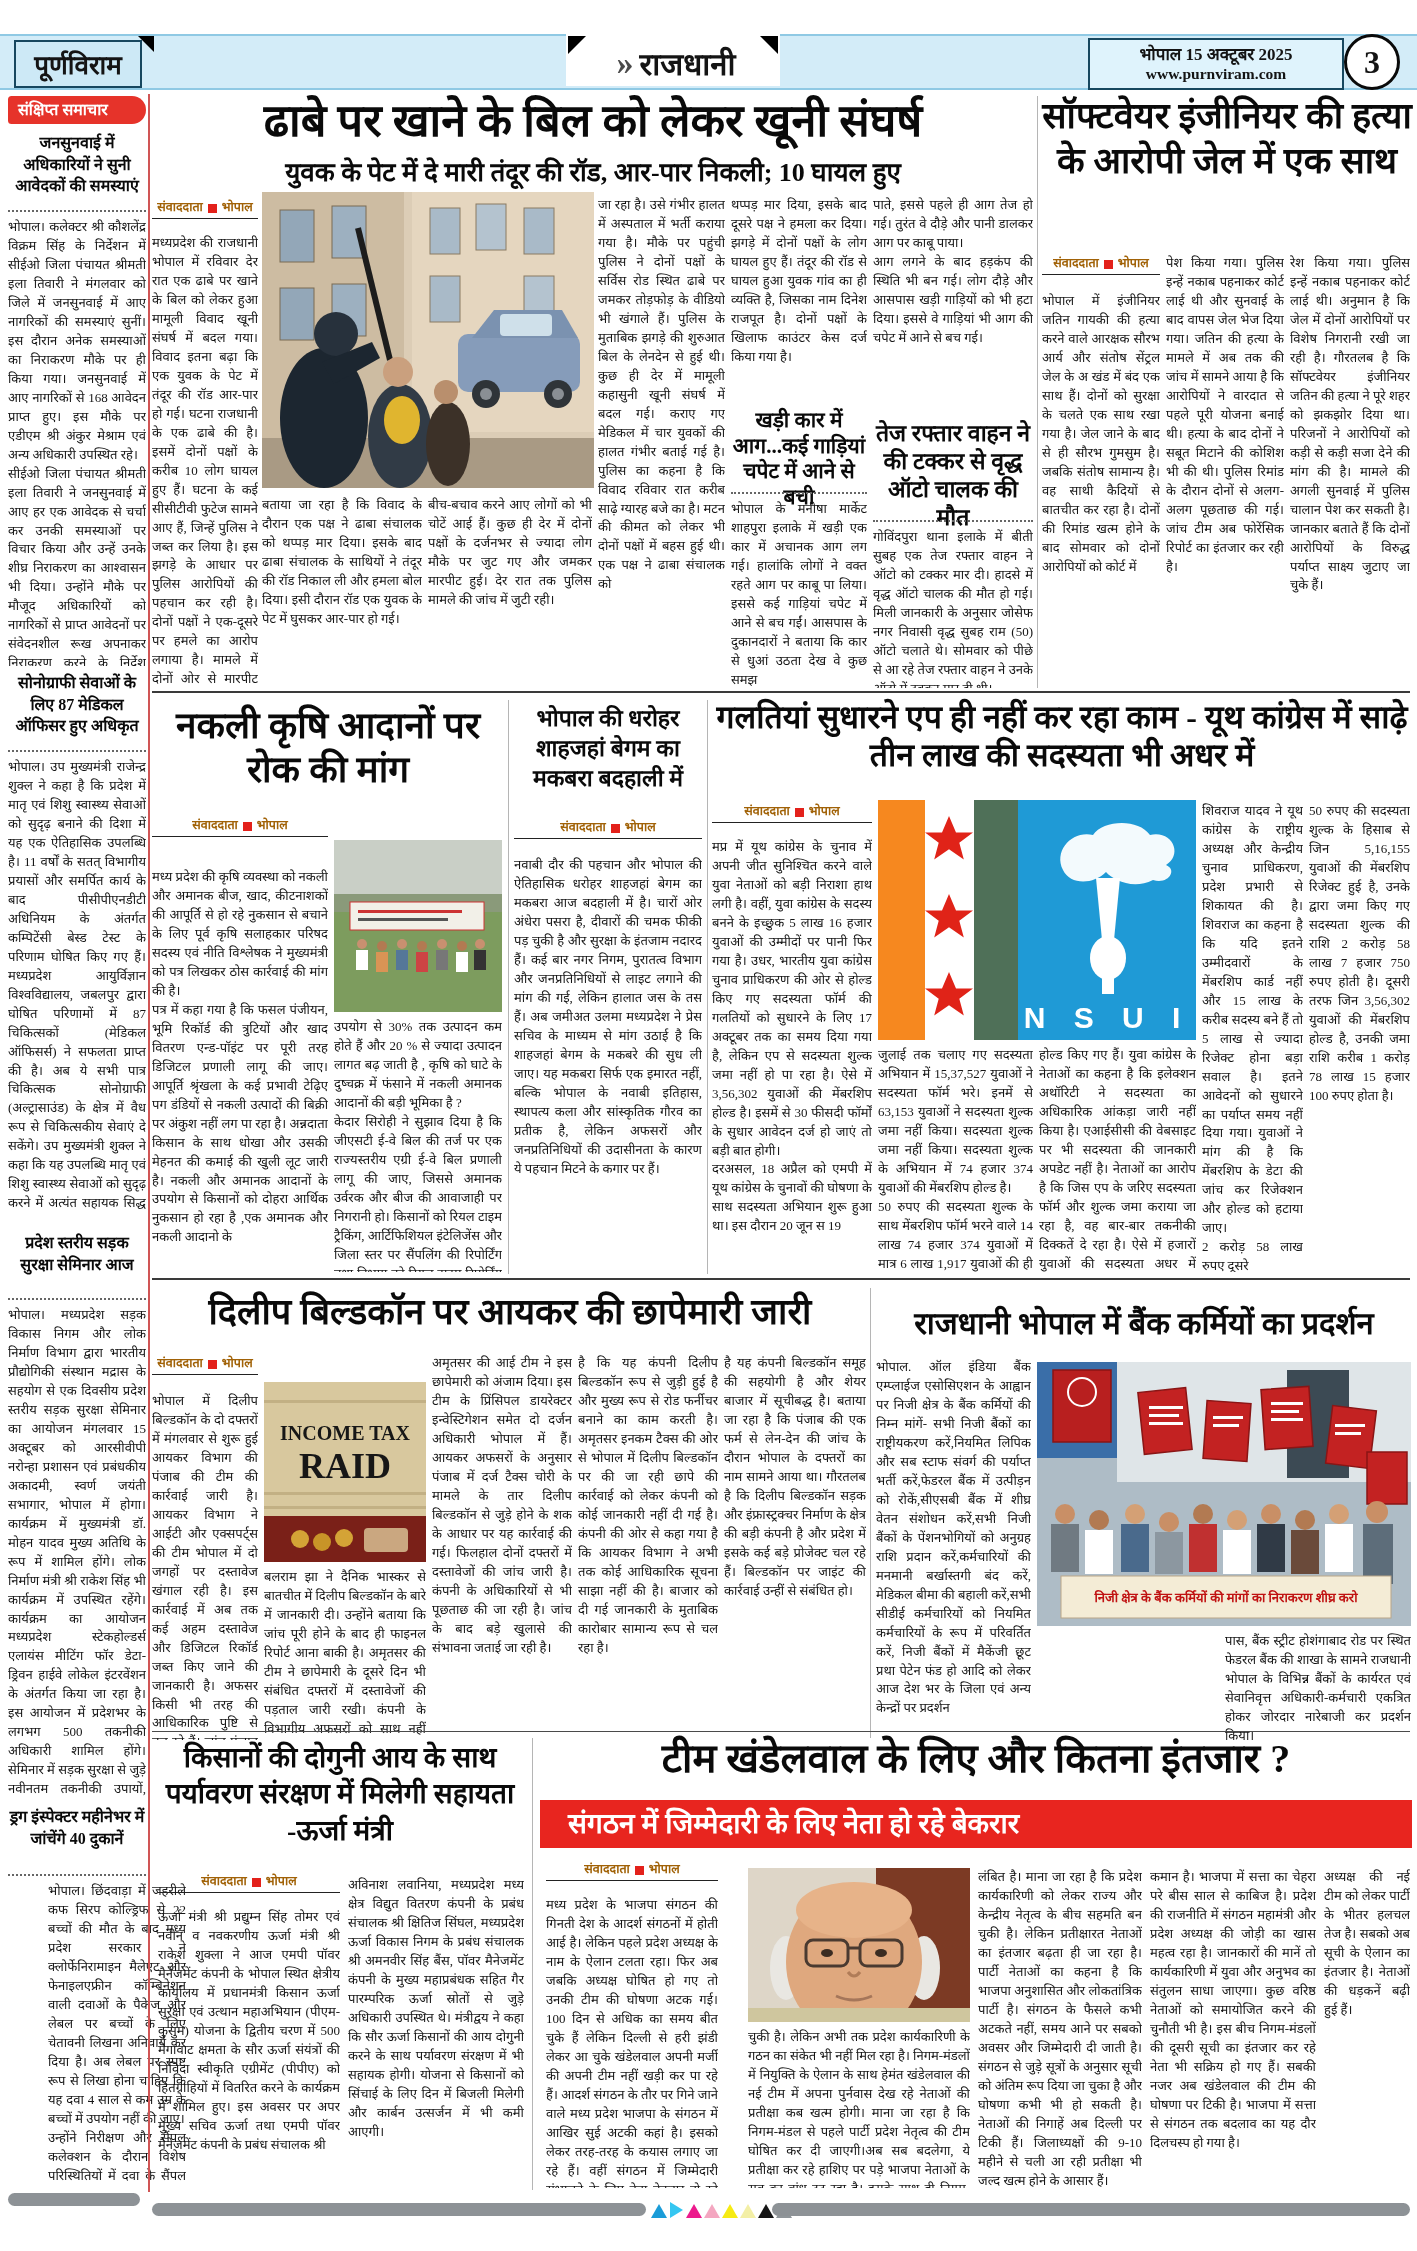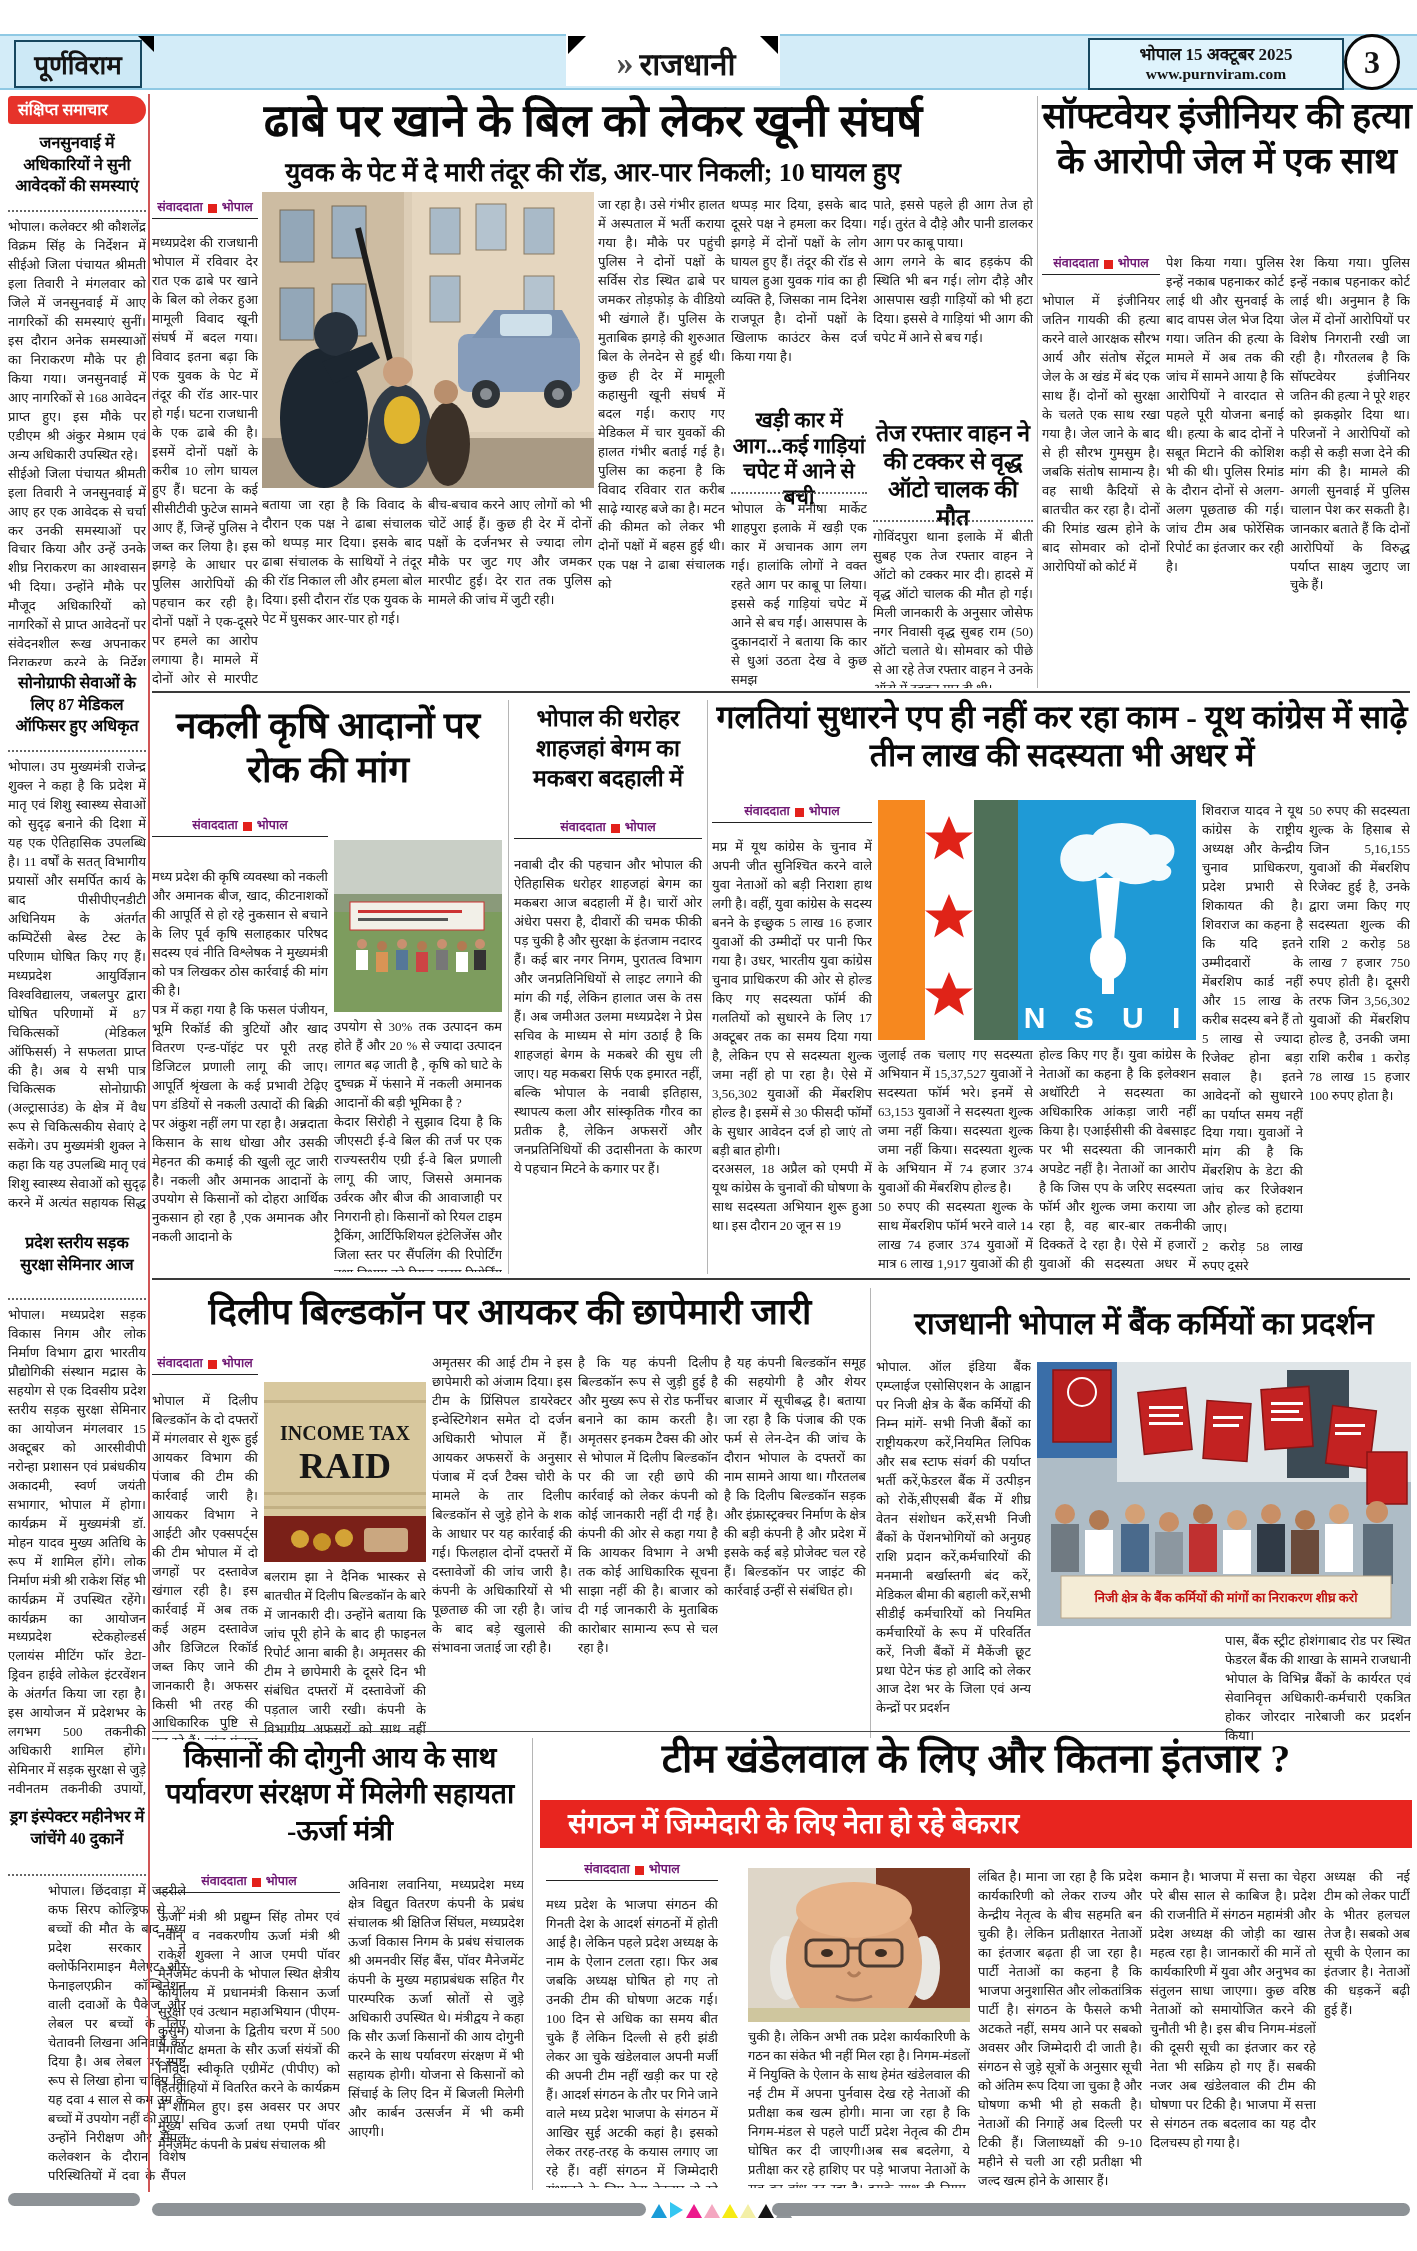--- a/index.html
+++ b/index.html
@@ -2,21 +2,21 @@
 <html><head>
 <meta charset="utf-8">
 <style>
   html,body{margin:0;padding:0;background:#dcdcdc;}
   .page{position:relative;width:1417px;height:2251px;background:#ffffff;margin:0 auto;
         font-family:"Liberation Serif","DejaVu Sans",serif;color:#141414;overflow:hidden;}
   .abs{position:absolute;}
   .col{position:absolute;text-align:justify;font-size:13px;line-height:1.46;color:#151515;
        overflow:hidden;white-space:pre-line;}
   .hl{position:absolute;font-weight:700;text-align:center;color:#0a0a0a;line-height:1.14;}
-  .byl{position:absolute;font-size:12.5px;font-weight:700;text-align:center;color:#701a75;
+  .byl{position:absolute;font-size:12.5px;font-weight:700;text-align:center;color:#a16207;
        padding-bottom:3px;border-bottom:1.5px solid #222;}
   .byl .sq{display:inline-block;width:9px;height:9px;background:#e3211b;margin:0 5px;vertical-align:middle;}
   .subhl{font-weight:700;text-align:center;font-size:21px;line-height:1.22;color:#0a0a0a;position:absolute;}
   .vline{position:absolute;width:1px;background:#b5b5b5;}
   .hline{position:absolute;height:2px;background:#3a3a3a;}
   .redline{position:absolute;width:2px;background:#d05555;}
   .dotted{position:absolute;border-top:2px dotted #666;height:0;}
   .btitle{position:absolute;font-weight:700;font-size:16px;text-align:center;line-height:1.35;color:#0a0a0a;}
   .badge{position:absolute;background:#e6332a;color:#fff;font-weight:700;font-size:16px;
          line-height:28px;padding-left:10px;border-radius:4px 16px 16px 4px;}

